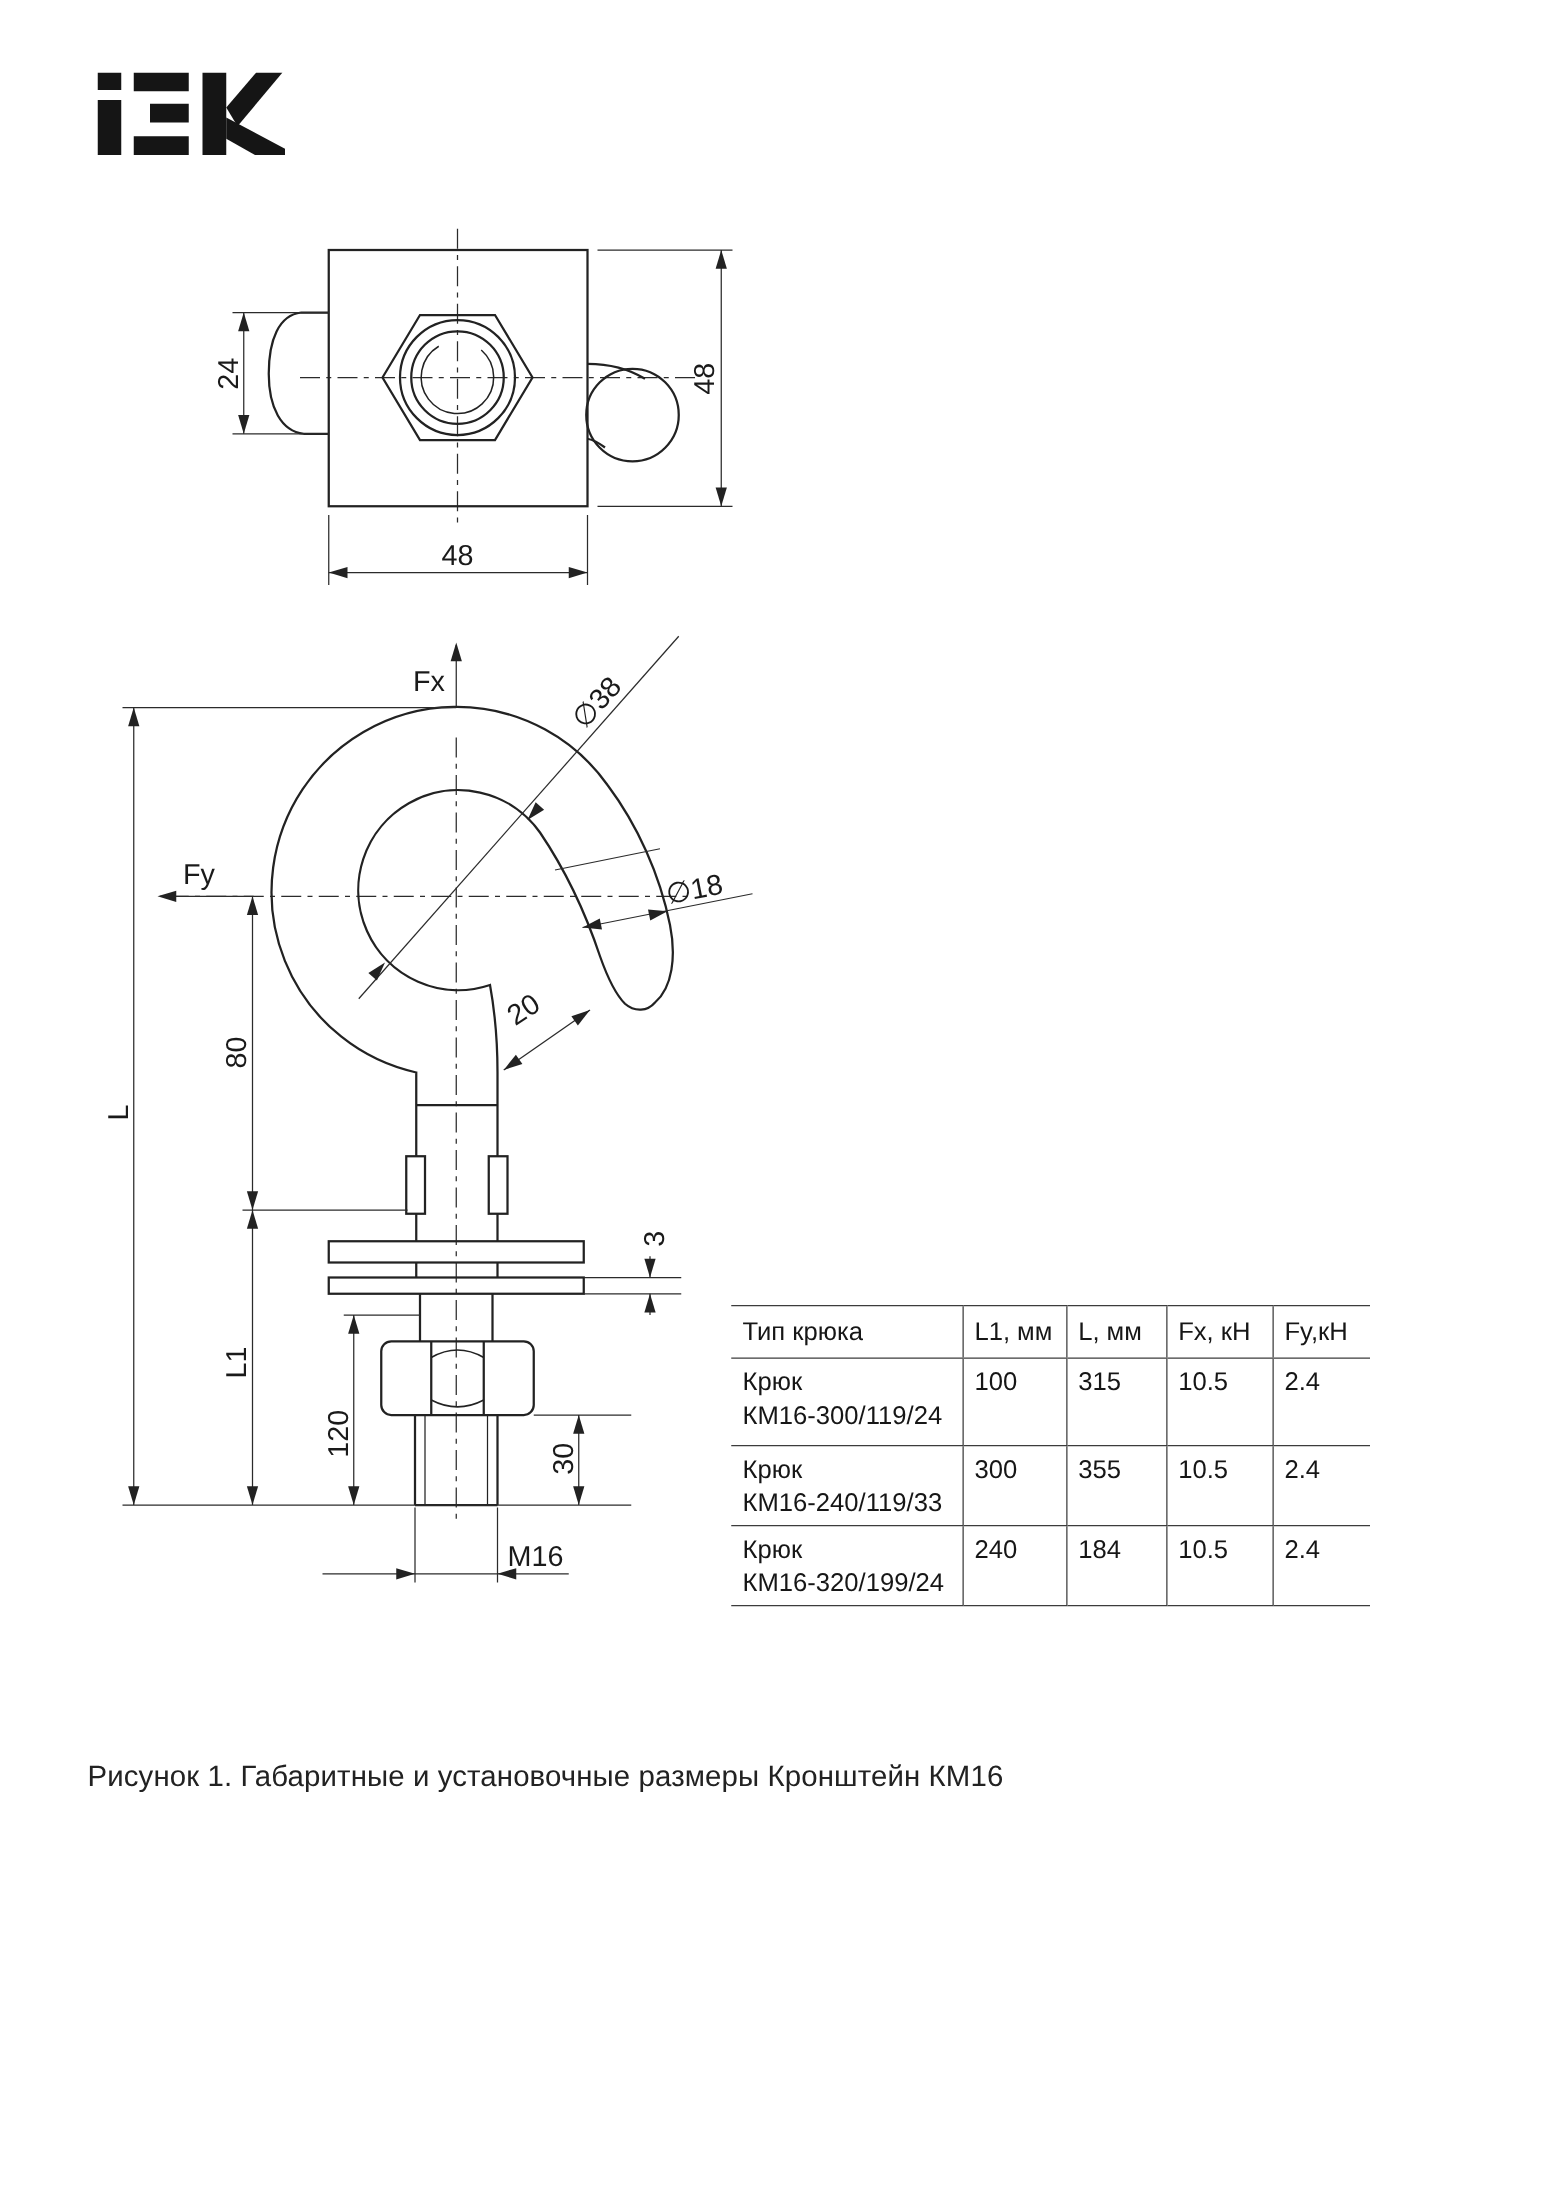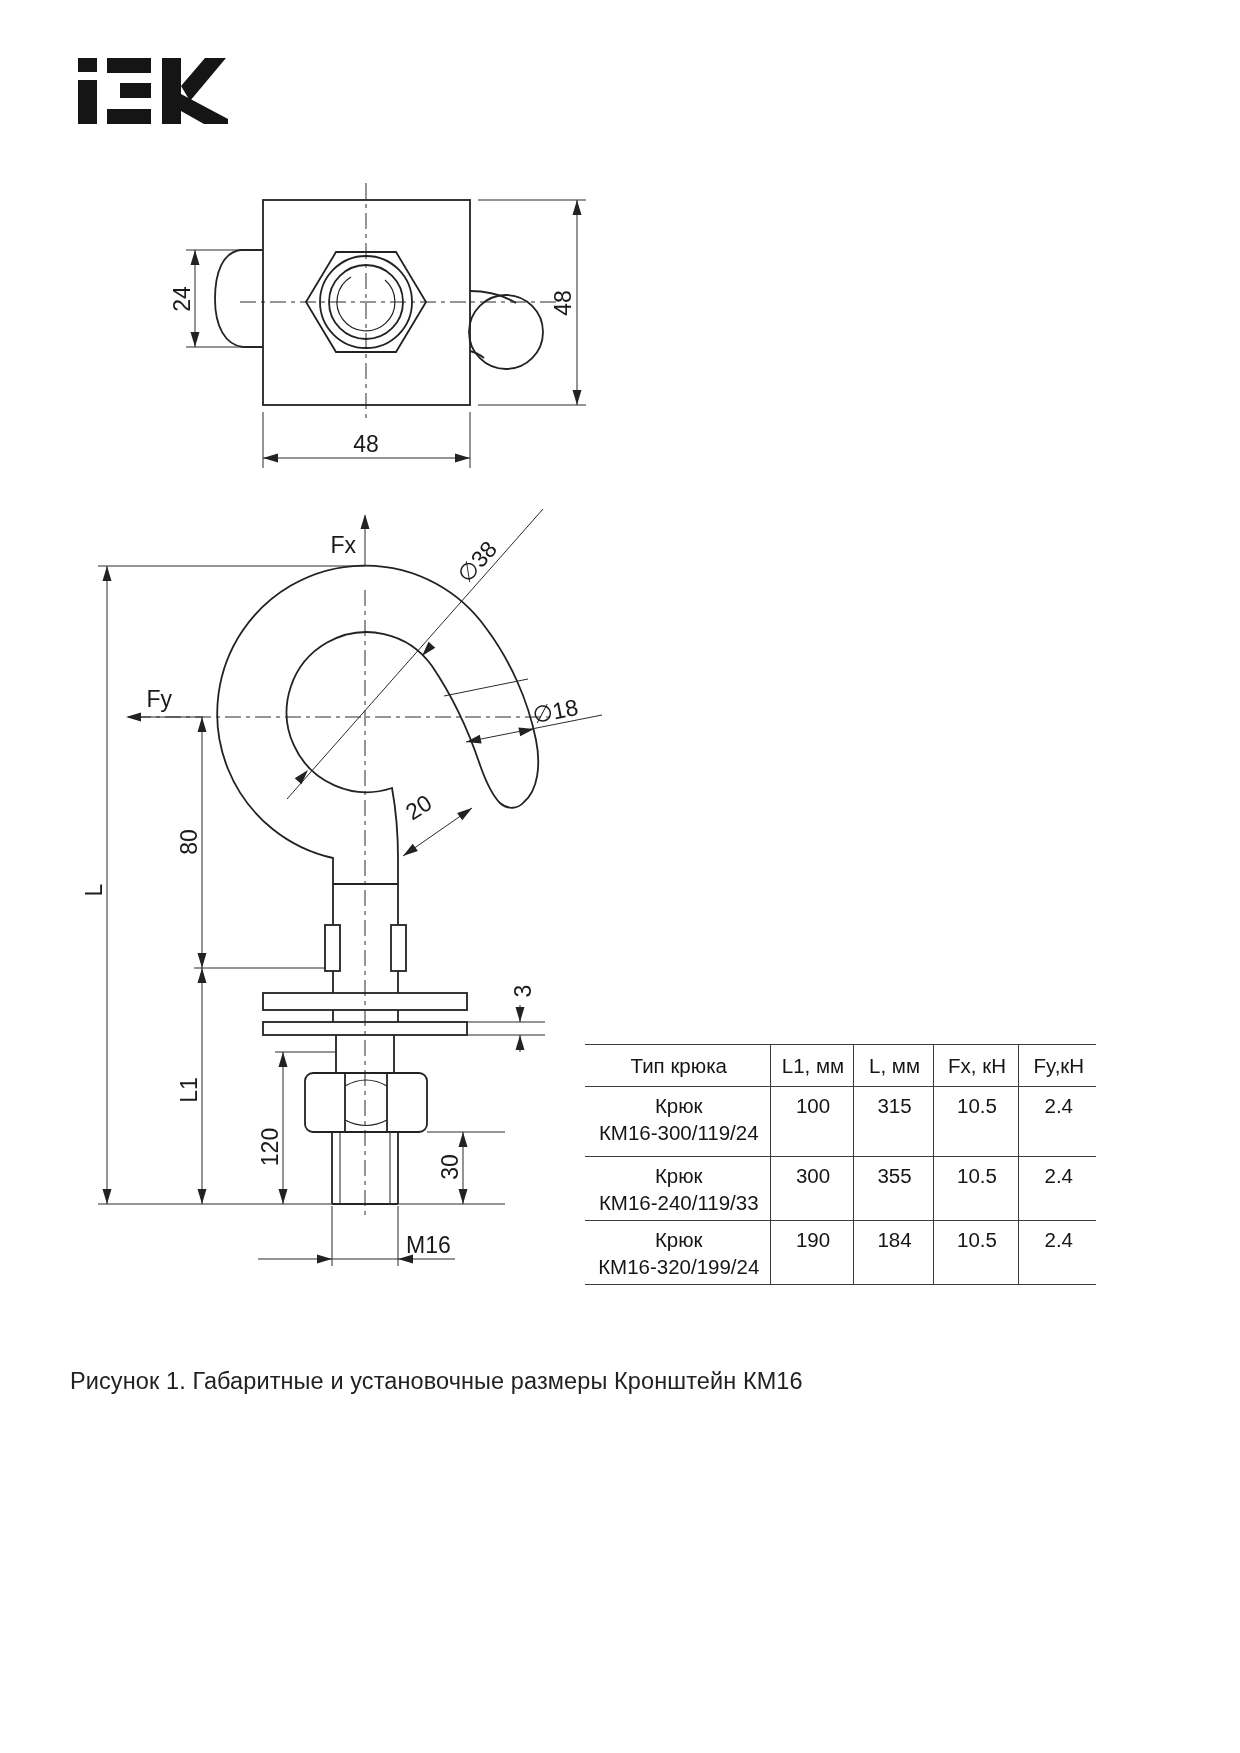--- a/index.html
+++ b/index.html
@@ -10,35 +10,35 @@
   }
   .drawing-svg { position:absolute; left:0; top:0; }
   .logo-svg { position:absolute; left:78px; top:58px; }
   
   .spec-table {
     position:absolute; left:585px; top:1044px; width:511px;
     border-collapse:collapse; table-layout:fixed;
     font-size:20.5px; color:#161616;
   }
   .spec-table th, .spec-table td {
-    font-weight:normal; text-align:center; vertical-align:top;
+    font-weight:normal; text-align:left; vertical-align:top;
     padding:5px 6px 4px 9px; line-height:1.32;
     border-bottom:1.6px solid #3c3c3c;
   }
   .spec-table thead th { border-top:1.6px solid #3c3c3c; padding-top:7px; padding-bottom:7px; }
   .spec-table th + th, .spec-table td + td { border-left:1.4px solid #3c3c3c;margin-left:36px; }
   .spec-table .c0 { width:185px; }
   .spec-table .c1 { width:83px; }
   .spec-table .c2 { width:80px; }
   .spec-table .c3 { width:85px; }
   .spec-table .c4 { width:78px; }
   .spec-table tbody td { height:64px; }
   .spec-table tbody tr.r0 td { height:70px; }
   .caption {
-    position:absolute; left:70px; top:1368px;
+    position:absolute; left:70px; top:1408px;
     font-size:23.5px; color:#222222; letter-spacing:0.1px;
   }
   text { font-family:"Liberation Sans", sans-serif; font-size:23px; fill:#1a1a1a; }
 </style>
 </head>
 <body>
 
 <div class="page">
 
   <svg class="logo-svg" width="150" height="66" viewBox="0 0 150 66" aria-label="IEK">
@@ -233,21 +233,21 @@
         <td>300</td>
         <td>355</td>
         <td>10.5</td>
         <td>2.4</td>
       </tr>
       <tr class="r2">
         <td>
           <div>Крюк</div>
           <div>КМ16-320/199/24</div>
         </td>
-        <td>190</td>
+        <td>240</td>
         <td>184</td>
         <td>10.5</td>
         <td>2.4</td>
       </tr>
     </tbody>
   </table>
 
   <div class="caption">Рисунок 1. Габаритные и установочные размеры Кронштейн КМ16</div>
 
 </div>

